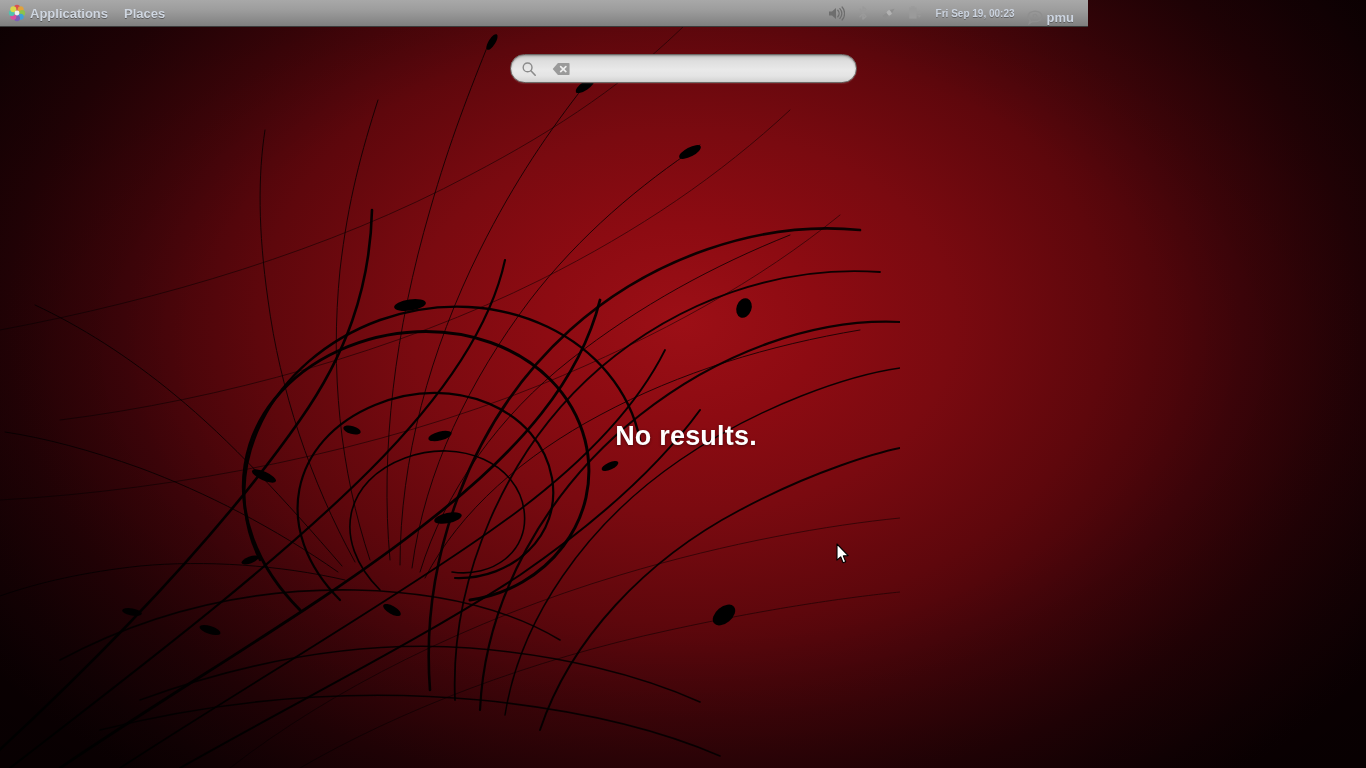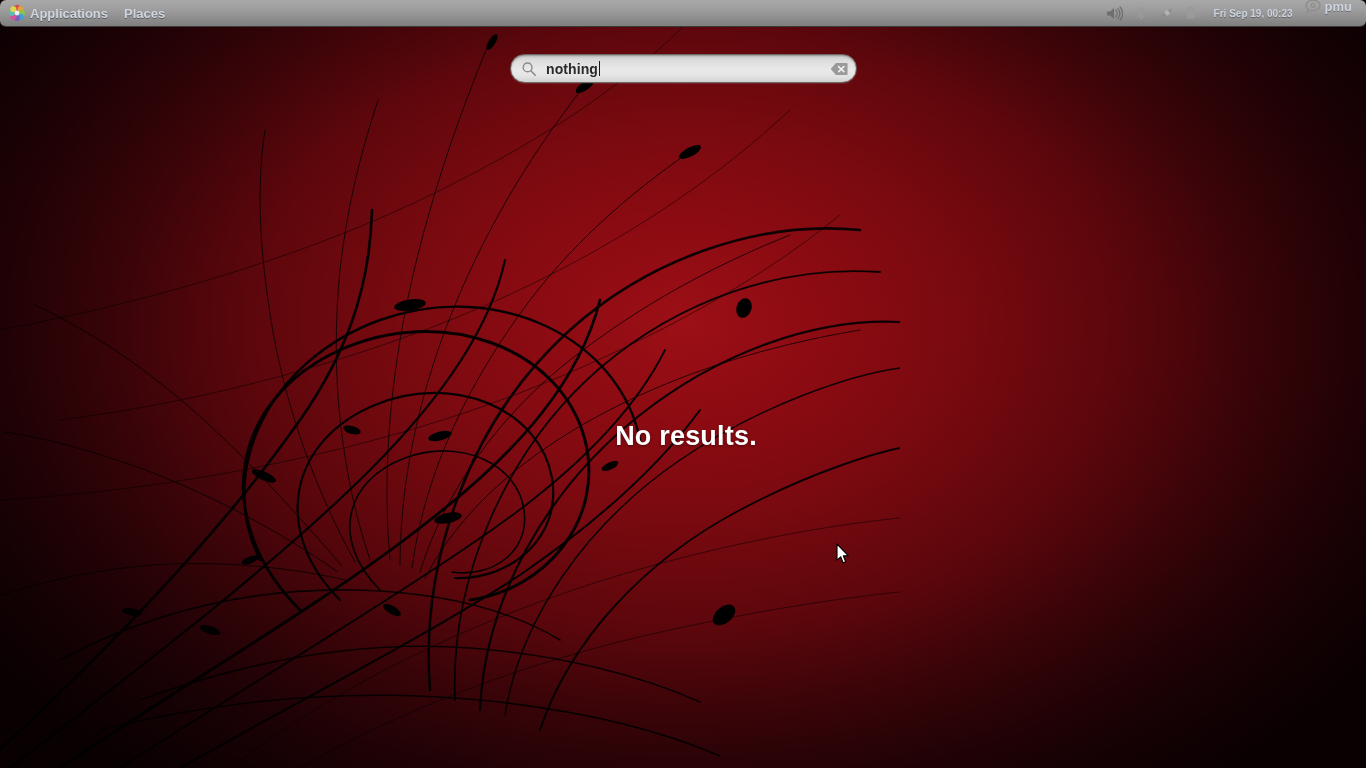--- a/index.html
+++ b/index.html
@@ -52,30 +52,29 @@
     bottom: 0;
     width: 900px;
     height: 768px;
     pointer-events: none;
   }
 
   
   .panel {
     position: absolute;
     top: 0; left: 0;
-    width: 1366px;
+    width: 1088px;
     height: 27px;
     background: linear-gradient(to bottom, #a8a8a8 0%, #9d9d9d 38%, #8d8d8d 72%, #7f7f7f 100%);
     border-bottom: 1px solid #3a3a3a;
     box-sizing: border-box;
     display: flex;
     align-items: center;
     z-index: 40;
     font-size: 12.5px;
-    border-radius: 6px;
   }
   .panel-left { display: flex; align-items: center; height: 100%; }
   .panel-right { display: flex; align-items: center; height: 100%; margin-left: auto; padding-right: 8px; }
 
   .panel-menu {
     display: flex;
     align-items: center;
     height: 100%;
     padding: 0 8px;
     color: #cfd6e0;
@@ -99,21 +98,21 @@
   .clock {
     color: #ccd4e0;
     font-weight: bold;
     font-size: 10px;
     padding: 0 8px;
     text-shadow: 0 1px 0 rgba(0,0,0,0.30);
     white-space: nowrap;
   }
   .user-area {
     display: flex;
-    align-items: flex-start;
+    align-items: flex-end;
     padding: 0 6px 2px 4px;
     height: 100%;
   }
   .user-name {
     color: #ccd4e0;
     font-weight: bold;
     font-size: 13px;
     margin-left: 4px;
     text-shadow: 0 1px 0 rgba(0,0,0,0.30);
   }
@@ -272,24 +271,20 @@
   <div class="wallpaper-vignette"></div>
 
   <div class="no-results">No results.</div>
 
   <div class="search-wrap">
     <div class="search-entry">
       <svg class="search-icon" viewBox="0 0 16 16">
         <circle cx="6.6" cy="6.4" r="4.4" fill="none" stroke="#8b8b8b" stroke-width="1.4"></circle>
         <line x1="9.9" y1="9.8" x2="14.2" y2="14.2" stroke="#8b8b8b" stroke-width="1.6" stroke-linecap="round"></line>
       </svg>
-      <div class="search-text">
-        <span>nothing</span>
-          <span class="caret"></span>
-      </div>
       <svg class="clear-icon" viewBox="0 0 20 15">
         <path d="M6.6 0.8 H18.6 A0.9 0.9 0 0 1 19.5 1.7 V13.3 A0.9 0.9 0 0 1 18.6 14.2 H6.6 L0.8 7.5 Z" fill="#9a9a9a"></path>
         <g stroke="#eeeeee" stroke-width="1.9" stroke-linecap="round">
           <line x1="9.6" y1="4.8" x2="15.4" y2="10.3"></line>
           <line x1="15.4" y1="4.8" x2="9.6" y2="10.3"></line>
         </g>
       </svg>
     </div>
   </div>
 

